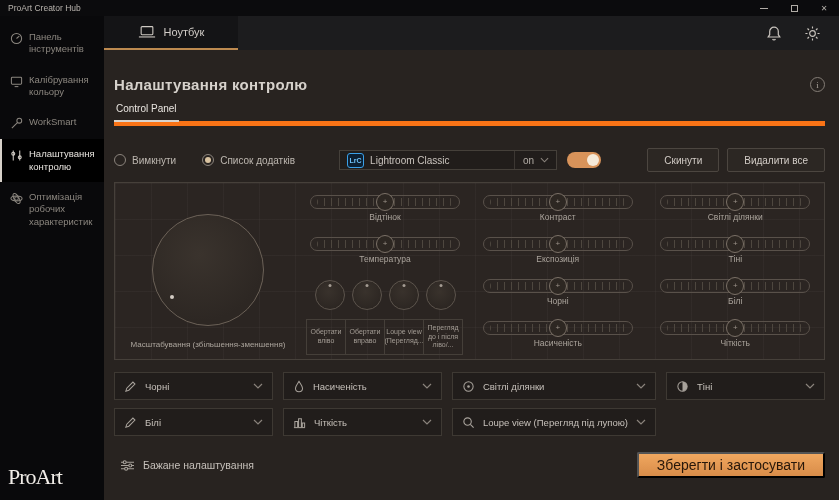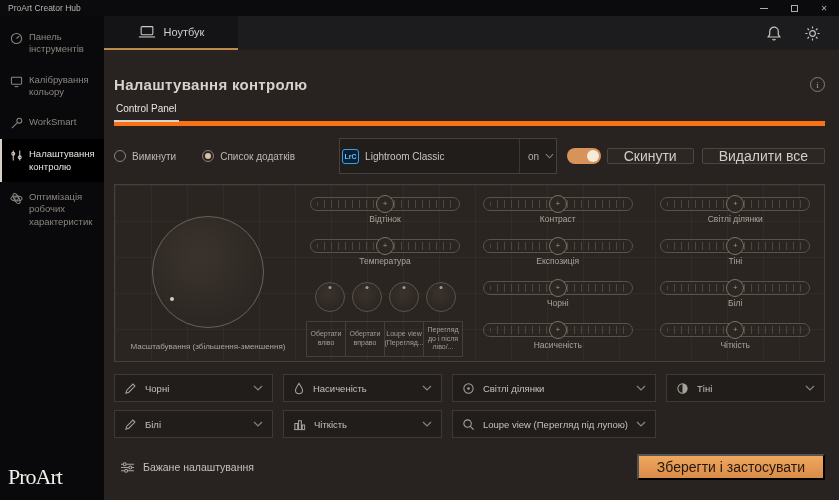--- a/index.html
+++ b/index.html
@@ -47,35 +47,35 @@
   
   .content { flex:1; background:#282320; padding:26px 14px 0 10px; position:relative; min-height:0; }
 
   .head-row { display:flex; align-items:center; }
   .page-title { font-size:15px; color:#d6d1cb; letter-spacing:.3px; }
   .info-icon { margin-left:auto; width:15px; height:15px; border:1px solid #847d76; border-radius:50%; display:flex; align-items:center; justify-content:center; font-size:9px; color:#a9a29b; font-family:"Liberation Serif",serif; cursor:pointer; }
 
   .subtabs { margin-top:10px; border-bottom:5px solid #f97316; display:flex; }
   .subtab { font-size:10px; color:#e9e5e0; padding:0 2px 6px 2px; border-bottom:2px solid #d8d2cb; margin-bottom:-1px; cursor:pointer; }
 
-  .ctrl-row { margin-top:12px; display:flex; align-items:center; }
+  .ctrl-row { margin-top:22px; display:flex; align-items:center; }
   .radio-item { display:flex; align-items:center; gap:6px; margin-right:26px; cursor:pointer; }
   .radio-circle { width:12px; height:12px; border:1px solid #8a837c; border-radius:50%; position:relative; }
   .radio-item.selected .radio-circle::after { content:""; position:absolute; left:2px; top:2px; width:6px; height:6px; border-radius:50%; background:#d9c3a0; }
   .radio-lab { color:#bdb7b0; }
 
-  .app-select { margin-left:18px; width:218px; height:36px; border:1px solid #45403a; background:#211d1b; display:flex; align-items:center; padding:0 2px; gap:6px; cursor:pointer; }
+  .app-select { margin-left:18px; width:218px; height:20px; border:1px solid #45403a; background:#211d1b; display:flex; align-items:center; padding:0 7px; gap:6px; cursor:pointer; }
   .lrc-badge { width:17px; height:15px; background:#0c2033; border:1px solid #3aa0e8; border-radius:3px; color:#6fc0f5; font-size:7px; display:flex; align-items:center; justify-content:center; font-weight:bold; }
   .app-name { color:#c9c3bd; font-size:10px; }
   .app-state { margin-left:auto; color:#b3ada6; display:flex; align-items:center; gap:6px; padding-left:8px; border-left:1px solid #3c3733; height:100%; }
   .toggle { margin-left:10px; width:34px; height:16px; border-radius:8px; background:#d8935a; position:relative; cursor:pointer; flex:0 0 auto; }
   .toggle .tknob { position:absolute; right:2px; top:2px; width:12px; height:12px; border-radius:50%; background:#f6ead9; }
 
   .ctrl-btns { margin-left:auto; display:flex; gap:8px; }
-  .ghost-btn { height:16px; padding:0 16px; background:#2c2723; border:1px solid #4c4640; border-radius:2px; color:#d2ccc6; font-size:14px; display:flex; align-items:center; cursor:pointer; }
+  .ghost-btn { height:24px; padding:0 16px; background:#2c2723; border:1px solid #4c4640; border-radius:2px; color:#d2ccc6; font-size:10px; display:flex; align-items:center; cursor:pointer; }
 
   
   .panel { margin-top:10px; height:178px; border:1px solid #46403a;
     background:#2b2522;
     background-image:linear-gradient(rgba(205,195,182,.045) 1px,transparent 1px),linear-gradient(90deg,rgba(205,195,182,.045) 1px,transparent 1px);
     background-size:36px 36px;
     display:grid; grid-template-columns:186px 168px 1fr 1fr; }
   .pcol { display:flex; flex-direction:column; padding:4px 6px; min-width:0; }
 
   .dialcol { align-items:center; justify-content:flex-end; padding-bottom:6px; }

